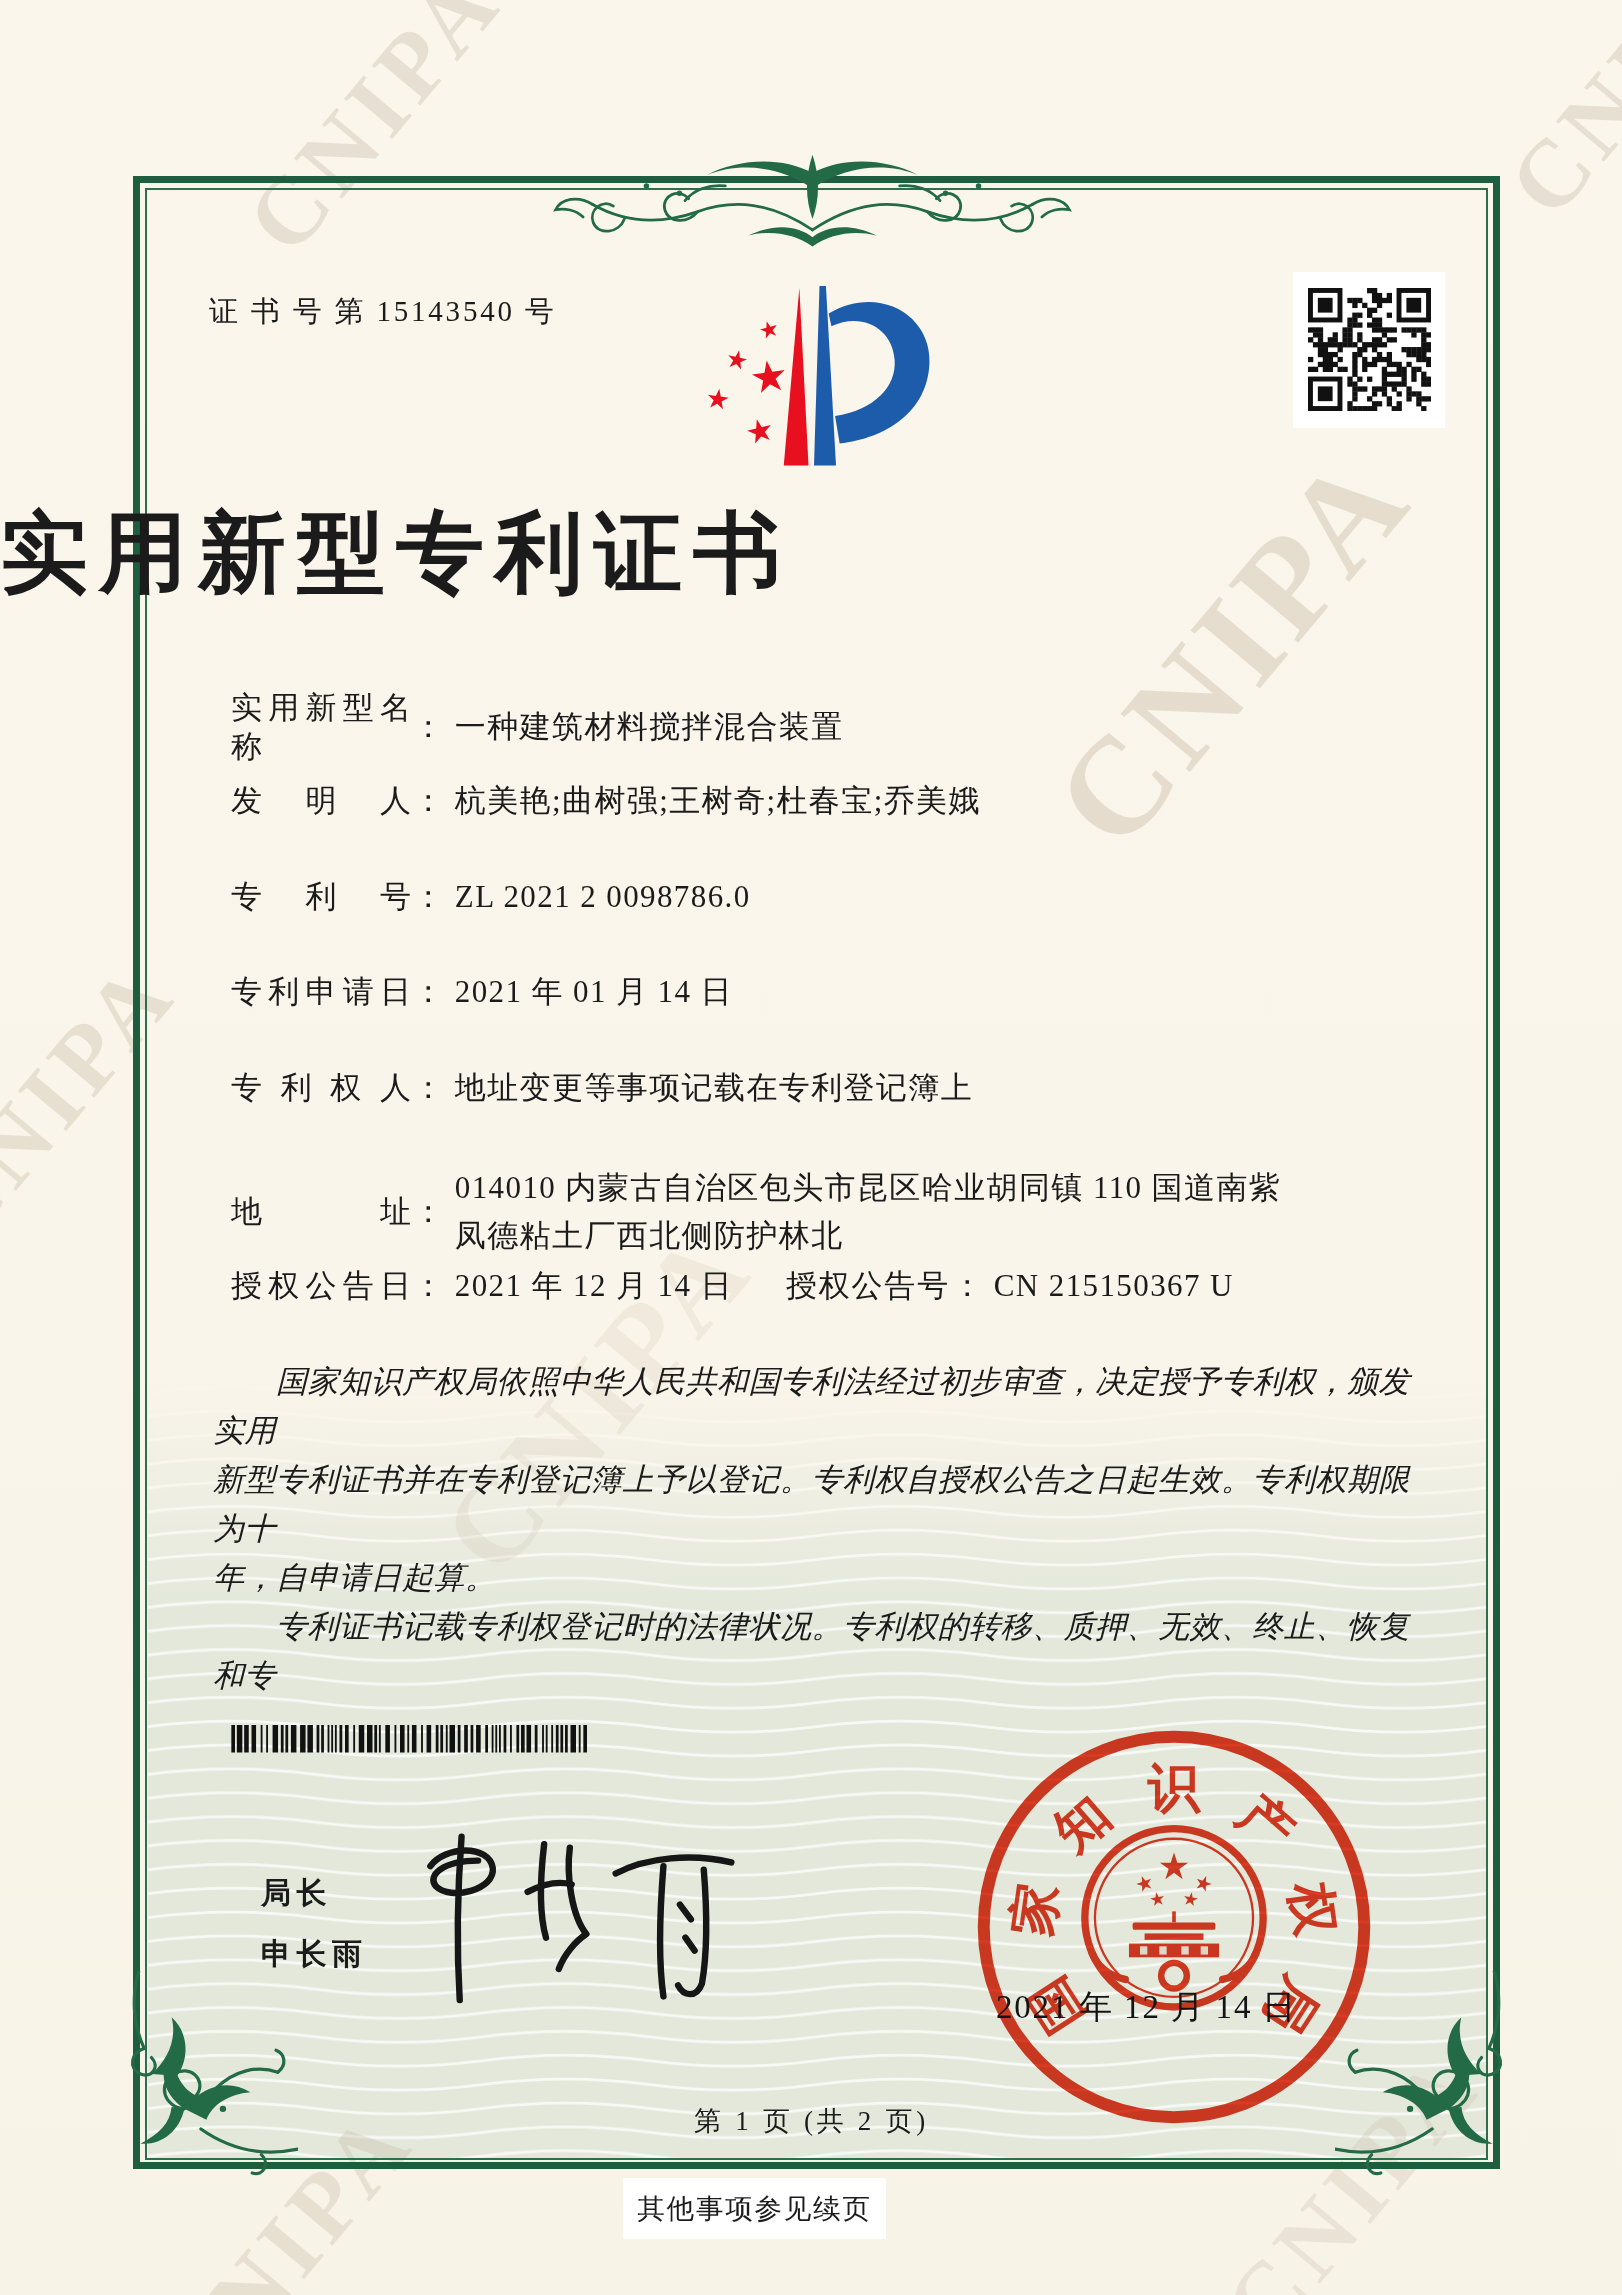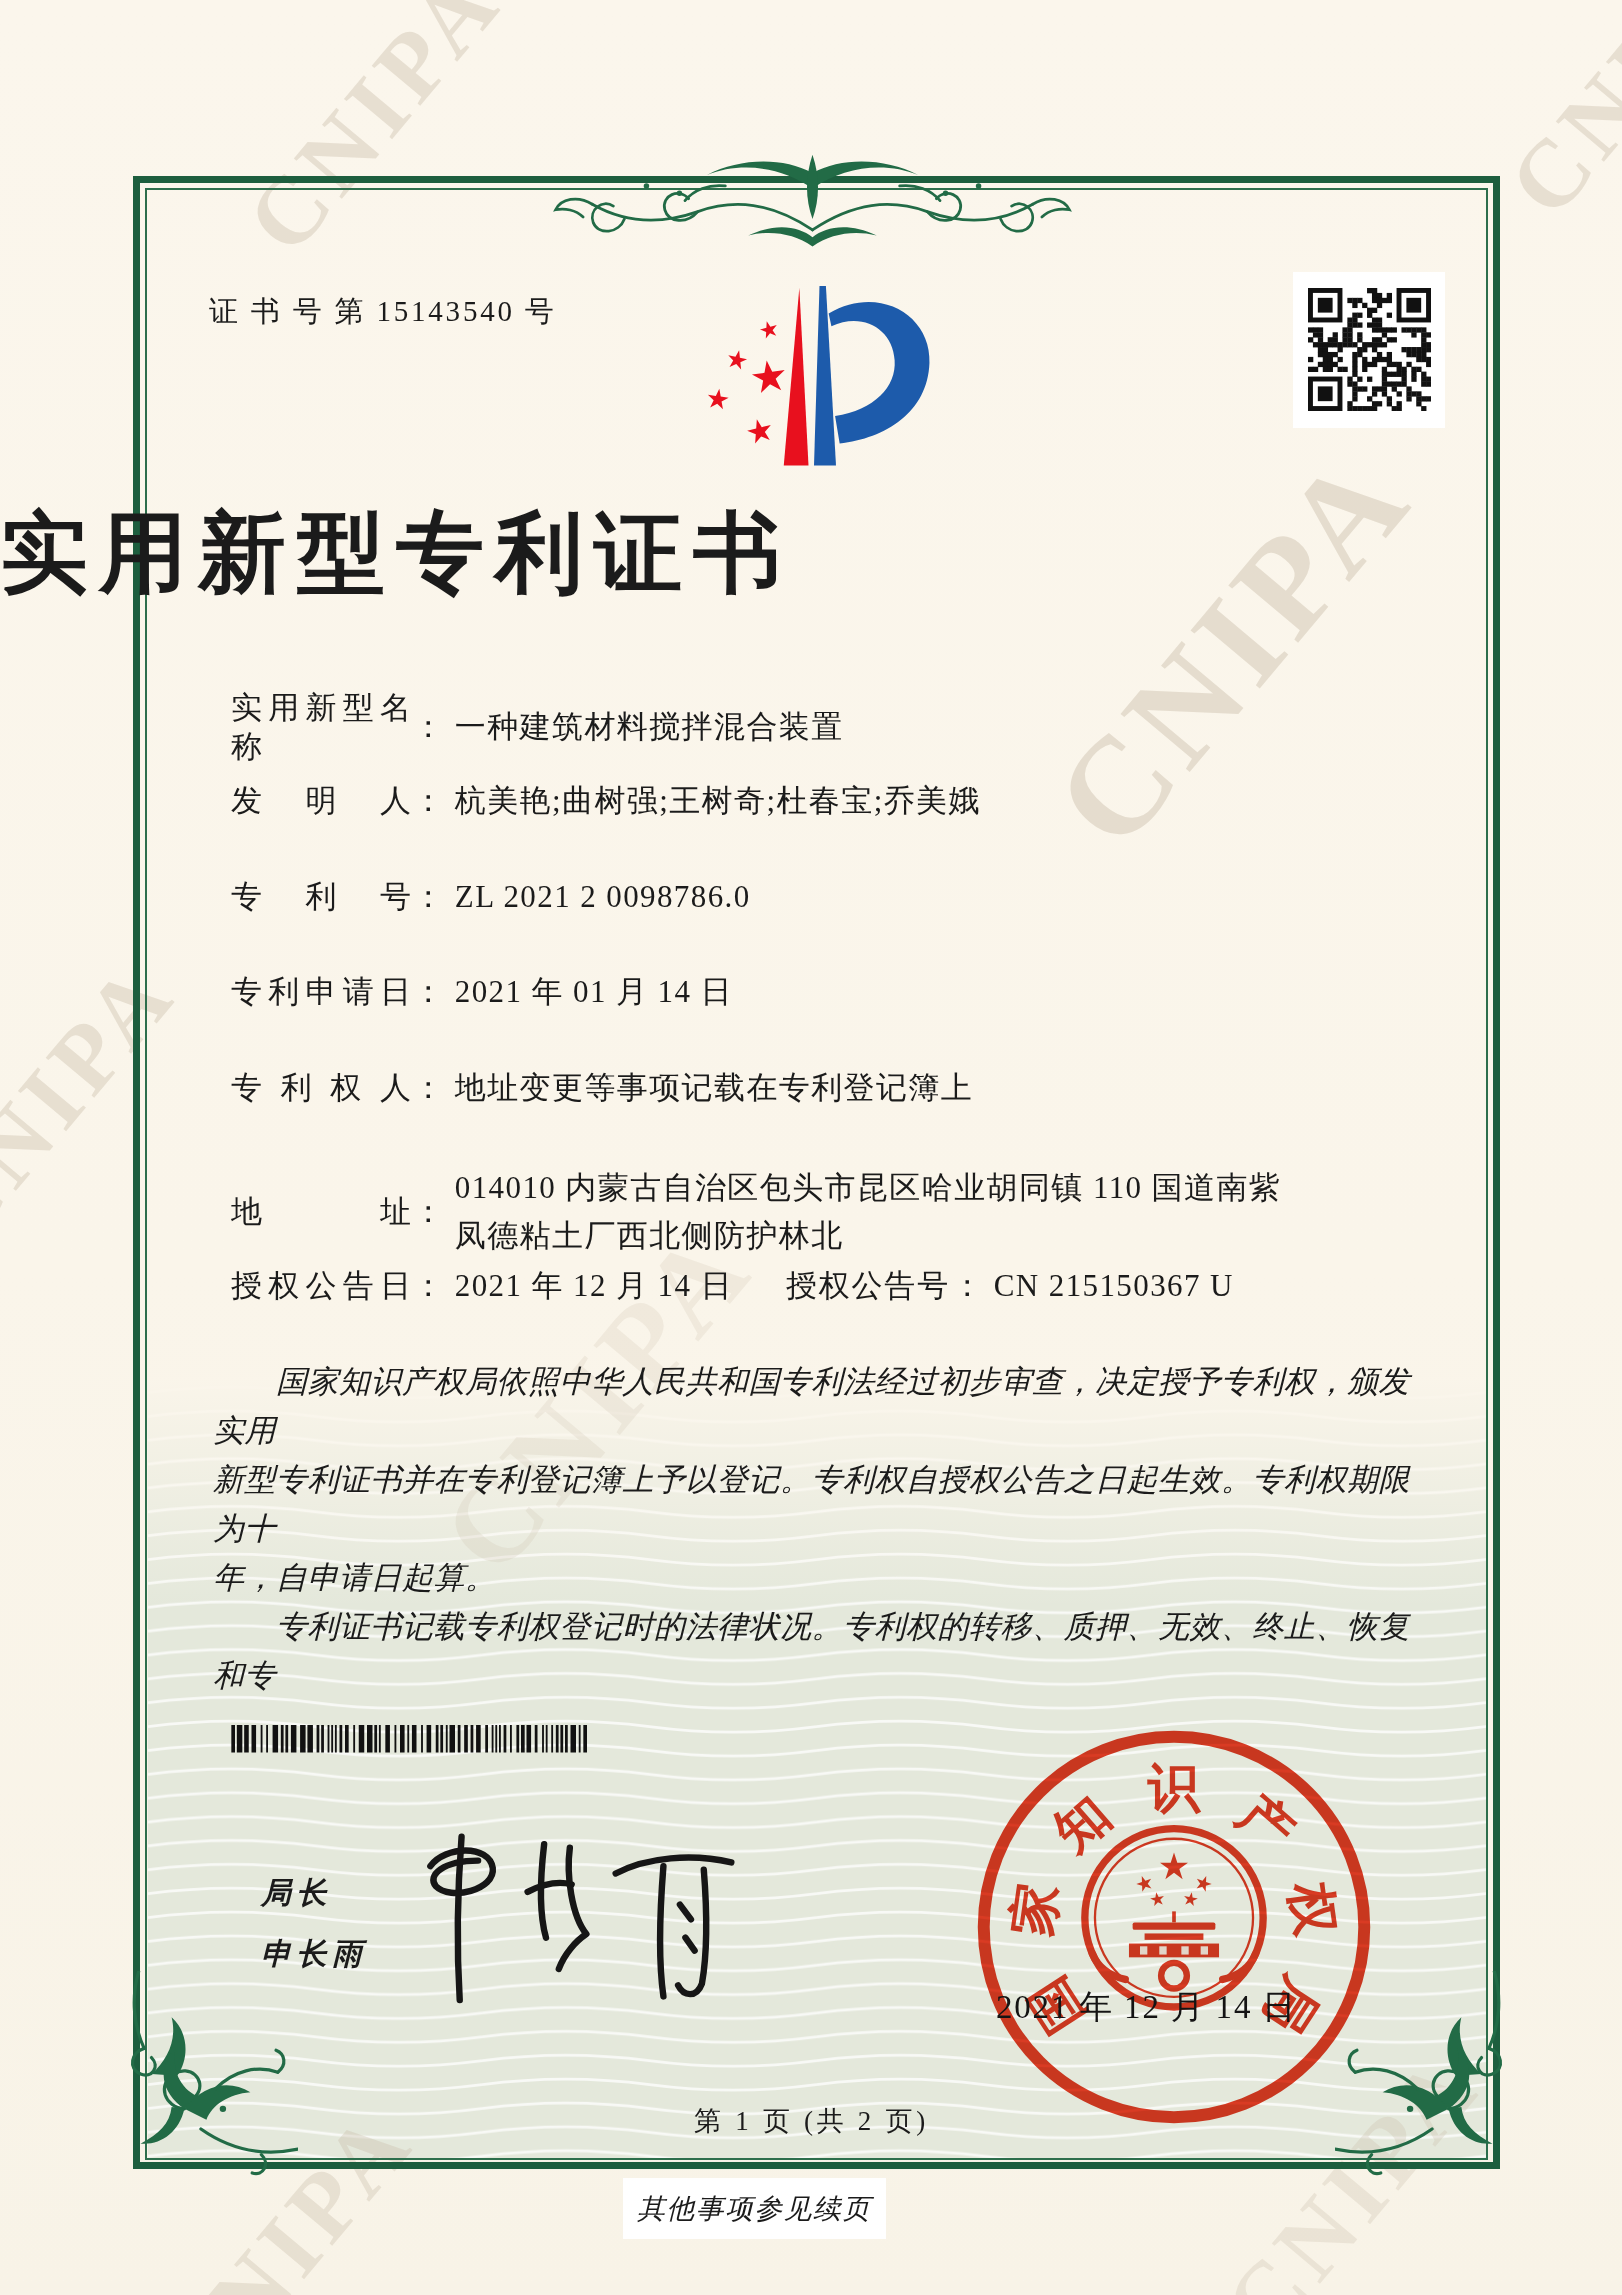--- a/index.html
+++ b/index.html
@@ -33,31 +33,31 @@
   .fcolon{display:inline-block;margin-left:1.8px;}
   .fvalue{display:inline-block;margin-left:11px;letter-spacing:1.4px;}
   .fvalue .vline{display:block;}
   .flabel2{display:inline-block;margin-left:53px;letter-spacing:1.8px;}
   
   #legal{left:213px;top:1357px;width:1226px;font-size:31px;line-height:49px;z-index:5;letter-spacing:0.5px;font-style:italic;}
   
   #bcWrap{left:231px;top:1725px;z-index:5;}
   
   .sigLabel{position:absolute;left:261px;font-size:30px;font-weight:600;z-index:6;
-    font-family:"Liberation Sans","DejaVu Sans",sans-serif;letter-spacing:5.5px;font-style:italic;}
+    font-family:"Liberation Sans","DejaVu Sans",sans-serif;letter-spacing:5.5px;}
   #sigSvg{left:390px;top:1818px;width:367px;height:188px;z-index:6;}
   
   #sealSvg{left:958px;top:1711px;width:432px;height:432px;z-index:5;mix-blend-mode:multiply;opacity:.96;
     font-family:"Liberation Serif","DejaVu Serif",serif;}
   #sealDate{left:996px;top:1985px;font-size:33px;letter-spacing:1.8px;color:#141414;z-index:6;}
   
   #pageInfo{left:0;right:0;top:2103px;text-align:center;font-size:27px;letter-spacing:3.7px;z-index:5;}
   #contPatch{left:623px;top:2178px;width:263px;height:61px;background:#ffffff;z-index:5;
     display:flex;align-items:center;justify-content:center;}
-  #contNote{font-size:27.5px;font-style:italic;letter-spacing:1.8px;}
+  #contNote{font-size:27.5px;letter-spacing:1.8px;}
   
   .orn{z-index:4;pointer-events:none;}
   #ornTop{left:551px;top:138px;width:523px;height:138px;}
   #ornBL{left:124px;top:1971px;width:174px;height:207px;}
   #ornBR{left:1335px;top:1971px;width:174px;height:207px;transform:scaleX(-1);}
 </style>
 </head>
 <body>
 
 <div id="page">

